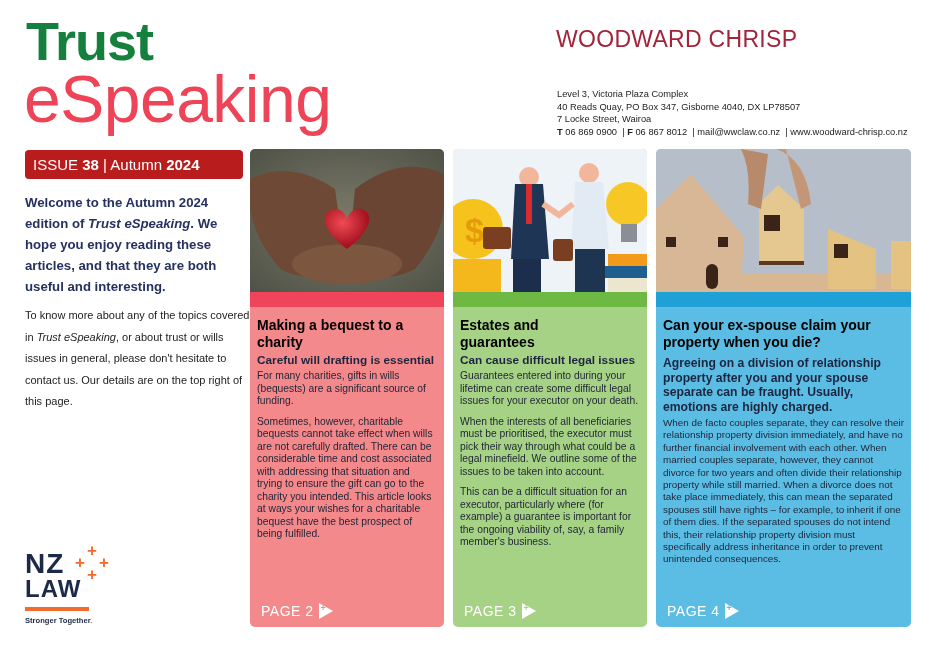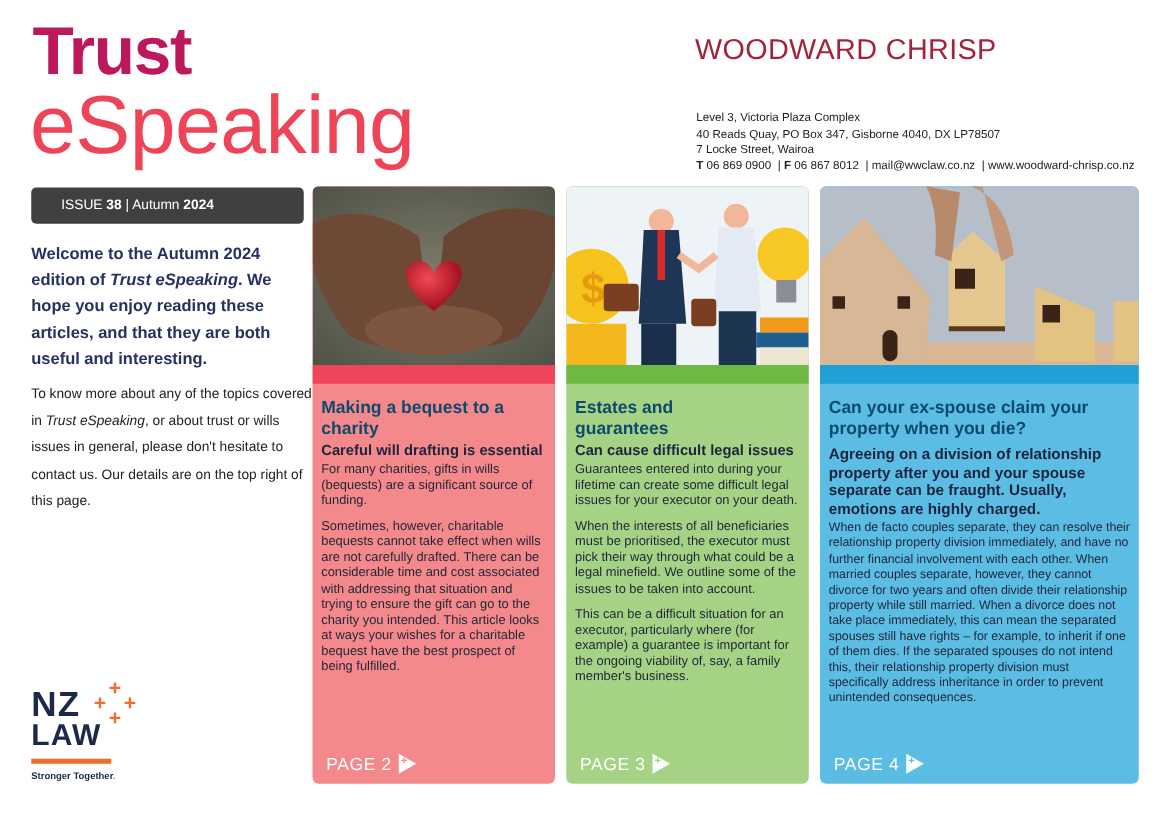--- a/index.html
+++ b/index.html
@@ -1,51 +1,51 @@
 <!DOCTYPE html>
 <html><head>
 <meta charset="utf-8">
 <style>
   html, body { margin:0; padding:0; }
   body { width:940px; height:653px; background:#ffffff; position:relative; overflow:hidden;
          font-family:"Liberation Sans", "DejaVu Sans", sans-serif; color:#1f2a4a; }
   .abs { position:absolute; }
 
   
-  .title-trust { left:26px; top:14px; font-size:54px; font-weight:700; color:#be185d; line-height:1; letter-spacing:-1px; }
+  .title-trust { left:26px; top:14px; font-size:54px; font-weight:700; color:#15803d; line-height:1; letter-spacing:-1px; }
   .title-es { left:24px; top:66px; font-size:66px; font-weight:400; color:#ee4457; line-height:1; letter-spacing:-0.5px; }
 
   .firm-name { left:556px; top:26px; font-size:23px; font-weight:400; color:#a3243a; letter-spacing:0.3px; font-family:"Liberation Sans", sans-serif; }
   .firm-addr { left:557px; top:88px; font-size:9.3px; line-height:12.5px; color:#222; }
   .firm-addr div { white-space:nowrap; }
   .firm-addr b { font-weight:700; }
 
   
-  .issue-bar { left:25px; top:150px; width:218px; height:29px; background:#404040; border-radius:4px; color:#fff;
-               font-size:11px; line-height:29px; padding-left:24px; box-sizing:border-box; }
+  .issue-bar { left:25px; top:150px; width:218px; height:29px; background:#b91c1c; border-radius:4px; color:#fff;
+               font-size:15px; line-height:29px; padding-left:8px; box-sizing:border-box; }
   .issue-bar b { font-weight:700; }
   .welcome { left:25px; top:192px; width:220px; font-size:13.2px; font-weight:700; line-height:21px; color:#263160; }
   .welcome i { font-style:italic; }
   .contact { left:25px; top:305px; width:225px; font-size:11px; line-height:21.5px; color:#222; }
   .contact i { font-style:italic; }
 
   .nzlaw { left:25px; top:542px; width:110px; height:90px; }
   .nzlaw .nz { position:absolute; left:0; top:8px; font-size:28px; font-weight:700; color:#1d2a47; line-height:1; letter-spacing:1px; }
   .nzlaw .law { position:absolute; left:0; top:35px; font-size:24px; font-weight:700; color:#1d2a47; line-height:1; letter-spacing:1px; }
   .nzlaw .bar { position:absolute; left:0; top:65px; width:64px; height:4px; background:#f26d2d; }
   .nzlaw .tag { position:absolute; left:0; top:74px; font-size:7.6px; font-weight:700; color:#1d2a47; white-space:nowrap; }
   .nzlaw .tag span { color:#f26d2d; }
   .plus { position:absolute; color:#f26d2d; font-weight:700; font-size:17px; line-height:1; }
 
   
   .card { position:absolute; top:149px; height:478px; border-radius:5px; overflow:hidden; }
   .card .img { position:absolute; left:0; top:0; right:0; height:143px; }
   .card .strip { position:absolute; left:0; top:143px; right:0; height:15px; }
   .card .body { position:absolute; left:0; top:158px; right:0; bottom:0; padding:10px 7px 0 7px; box-sizing:border-box; }
-  .card h2 { margin:0; color:#0c4a6e; font-size:14px; font-weight:700; line-height:16.5px; }
+  .card h2 { margin:0; color:#000000; font-size:14px; font-weight:700; line-height:16.5px; }
   .card h3 { margin:3px 0 3px 0; color:#1d2440; font-size:11.8px; font-weight:700; line-height:14px; }
   .card p { margin:0 0 8px 0; font-size:10.3px; line-height:12.5px; color:#1f2337; }
   .card .pagelink { position:absolute; left:11px; bottom:8px; color:#fff; font-size:14px; font-weight:300; letter-spacing:0.5px;
                     display:flex; align-items:center; gap:5px; line-height:1; }
   .tri { display:inline-block; width:0; height:0; border-top:8px solid transparent; border-bottom:8px solid transparent; border-left:14px solid #fff; position:relative; }
   .tri::after { content:"+"; position:absolute; left:-12px; top:-7px; font-size:9px; font-weight:700; }
 
   .c1 { left:250px; width:194px; background:#f4898b; }
   .c1 .strip { background:#ef4459; }
   .c1 .tri::after { color:#f4898b; }

